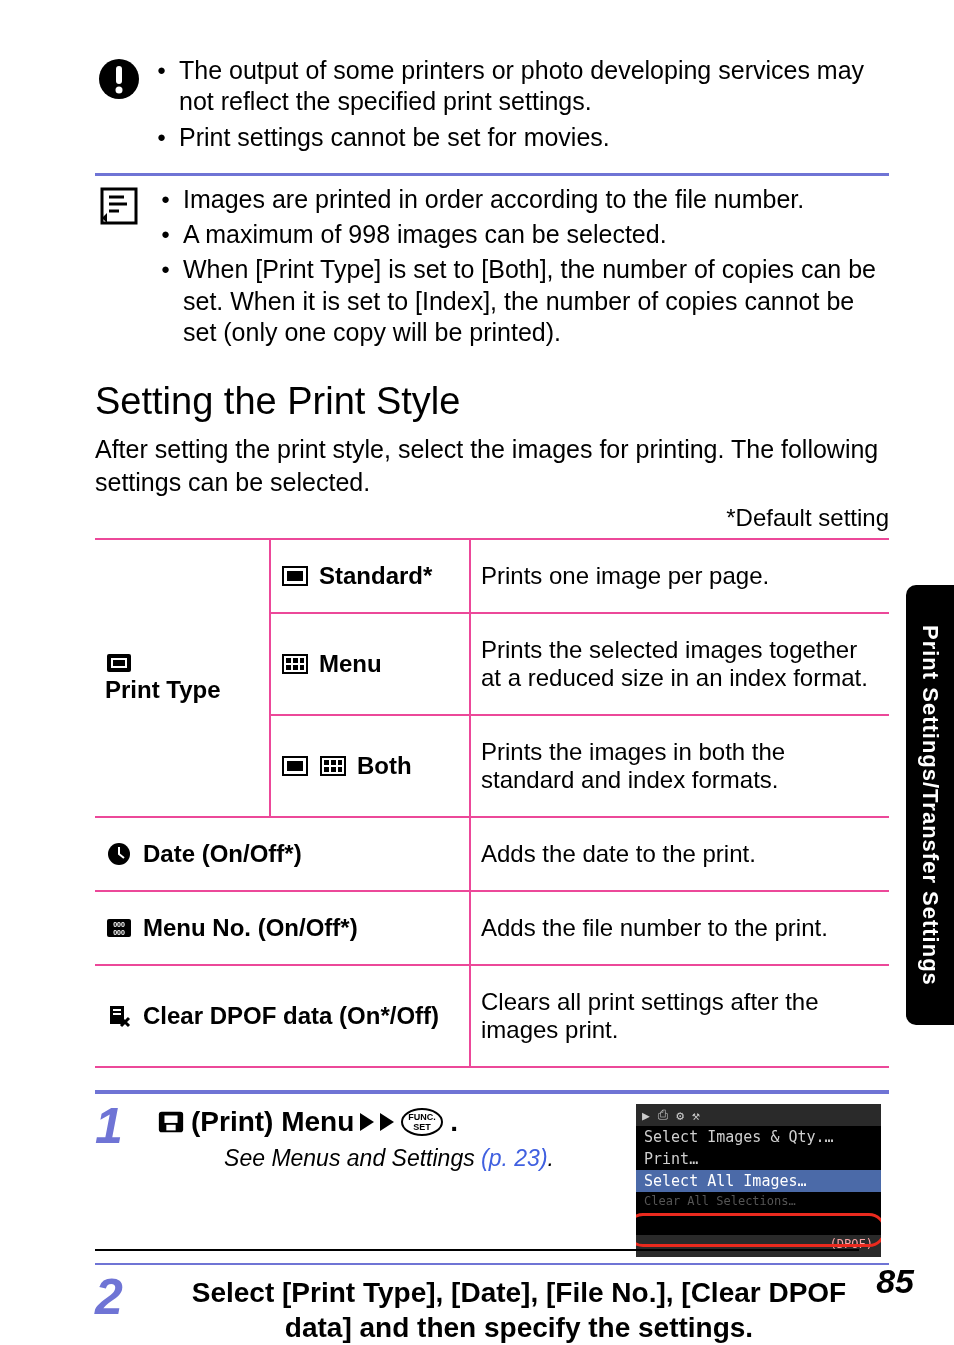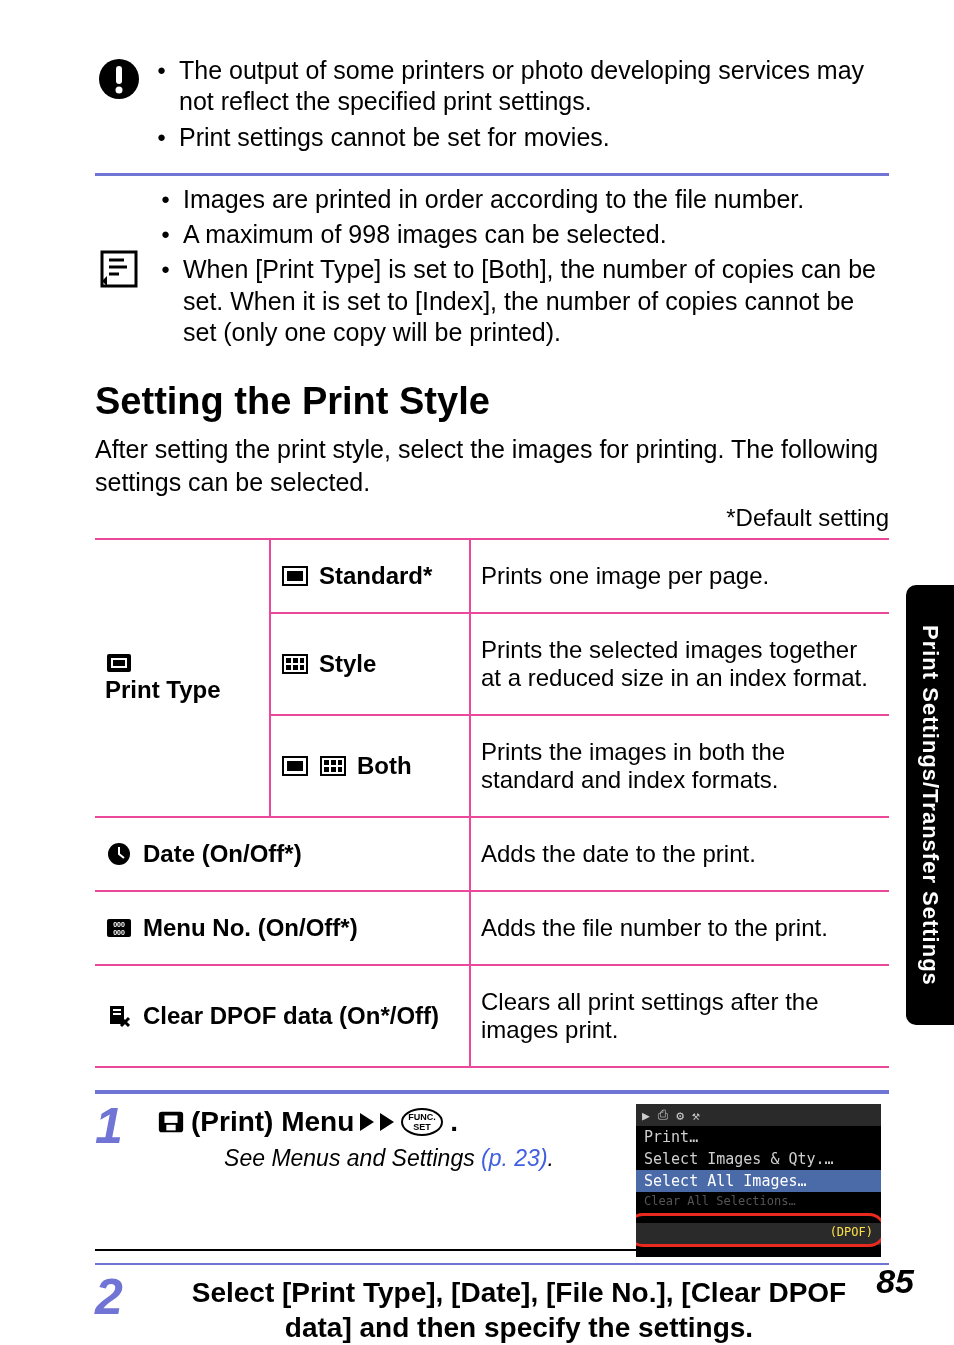--- a/index.html
+++ b/index.html
@@ -48,35 +48,35 @@
   }
 
   
   .note-rule {
     height: 3px;
     background: #6f74d5;
     margin: 4px 0 8px 0;
   }
   .note-block {
     display: flex;
-    align-items: center;
+    align-items: flex-start;
     gap: 18px;
     margin-bottom: 28px;
   }
   .note-icon-wrap {
     flex: 0 0 48px;
     display: flex;
     justify-content: center;
     padding-top: 2px;
   }
 
   
   .h2 {
     font-size: 38px;
-    font-weight: 700;
+    font-weight: 400;
     margin-bottom: 10px;
   }
   .body-p {
     font-size: 25px;
     line-height: 1.3;
     margin-bottom: 6px;
   }
   .default-setting {
     text-align: right;
     font-size: 24px;
@@ -194,24 +194,24 @@
     position: absolute;
     left: -10px;
     bottom: 10px;
     width: 260px;
     height: 34px;
     border: 3px solid #ea2a1e;
     border-radius: 17px;
     pointer-events: none;
   }
   .lcd-bot {
-    position:absolute; bottom:12px; left:0; right:0;
+    position:absolute; bottom:0; left:0; right:0;
     background:#2a2a2a; height:22px;
     display:flex; justify-content:space-between;
-    padding:2px 8px; font-size:12px; color:#fde047;
+    padding:2px 8px; font-size:12px; color:#fca5a5;
   }
 
   .step1 { min-height: 175px; position: relative; }
   .step-body-rel { position: relative; }
 
   
   .side-tab {
     position: absolute;
     right: 0;
     top: 585px;
@@ -339,21 +339,21 @@
           <svg width="26" height="20" viewBox="0 0 26 20">
                 <rect x="1" y="1" width="24" height="18" fill="none" stroke="#000" stroke-width="2"></rect>
             <rect x="4" y="4" width="5" height="5" fill="#000"></rect>
                 <rect x="11" y="4" width="5" height="5" fill="#000"></rect>
                 <rect x="18" y="4" width="4" height="5" fill="#000"></rect>
             <rect x="4" y="11" width="5" height="5" fill="#000"></rect>
                 <rect x="11" y="11" width="5" height="5" fill="#000"></rect>
                 <rect x="18" y="11" width="4" height="5" fill="#000"></rect>
           </svg>
         </span>
-        <span>Style</span>
+        <span>Menu</span>
       </div>
     </td>
     <td>Prints the selected images together at a reduced size in an index format.</td>
   </tr>
   <tr>
     <td>
       <div class="opt-cell">
         <span class="mini-icon">
           <svg width="26" height="20" viewBox="0 0 26 20">
                 <rect x="1" y="1" width="24" height="18" fill="none" stroke="#000" stroke-width="2"></rect>
@@ -451,22 +451,22 @@
       <span>See Menus and Settings </span><span class="link-blue">(p. 23)</span><span>.</span>
     </div>
 
     <div class="lcd">
       <div class="iconrow">
         <span>▶</span>
           <span>⎙</span>
           <span>⚙</span>
           <span>⚒</span>
       </div>
+      <div class="row">Select Images &amp; Qty.…</div>
       <div class="row">Print…</div>
-      <div class="row">Select Images &amp; Qty.…</div>
       <div class="row sel">Select All Images…</div>
       <div class="row" style="color:#555;font-size:12px;overflow:hidden;height:14px;">Clear All Selections…</div>
       <div class="lcd-bot">
         <span></span>
         <span>(DPOF)</span>
       </div>
       <div class="callout"></div>
     </div>
   </div>
 </div>

